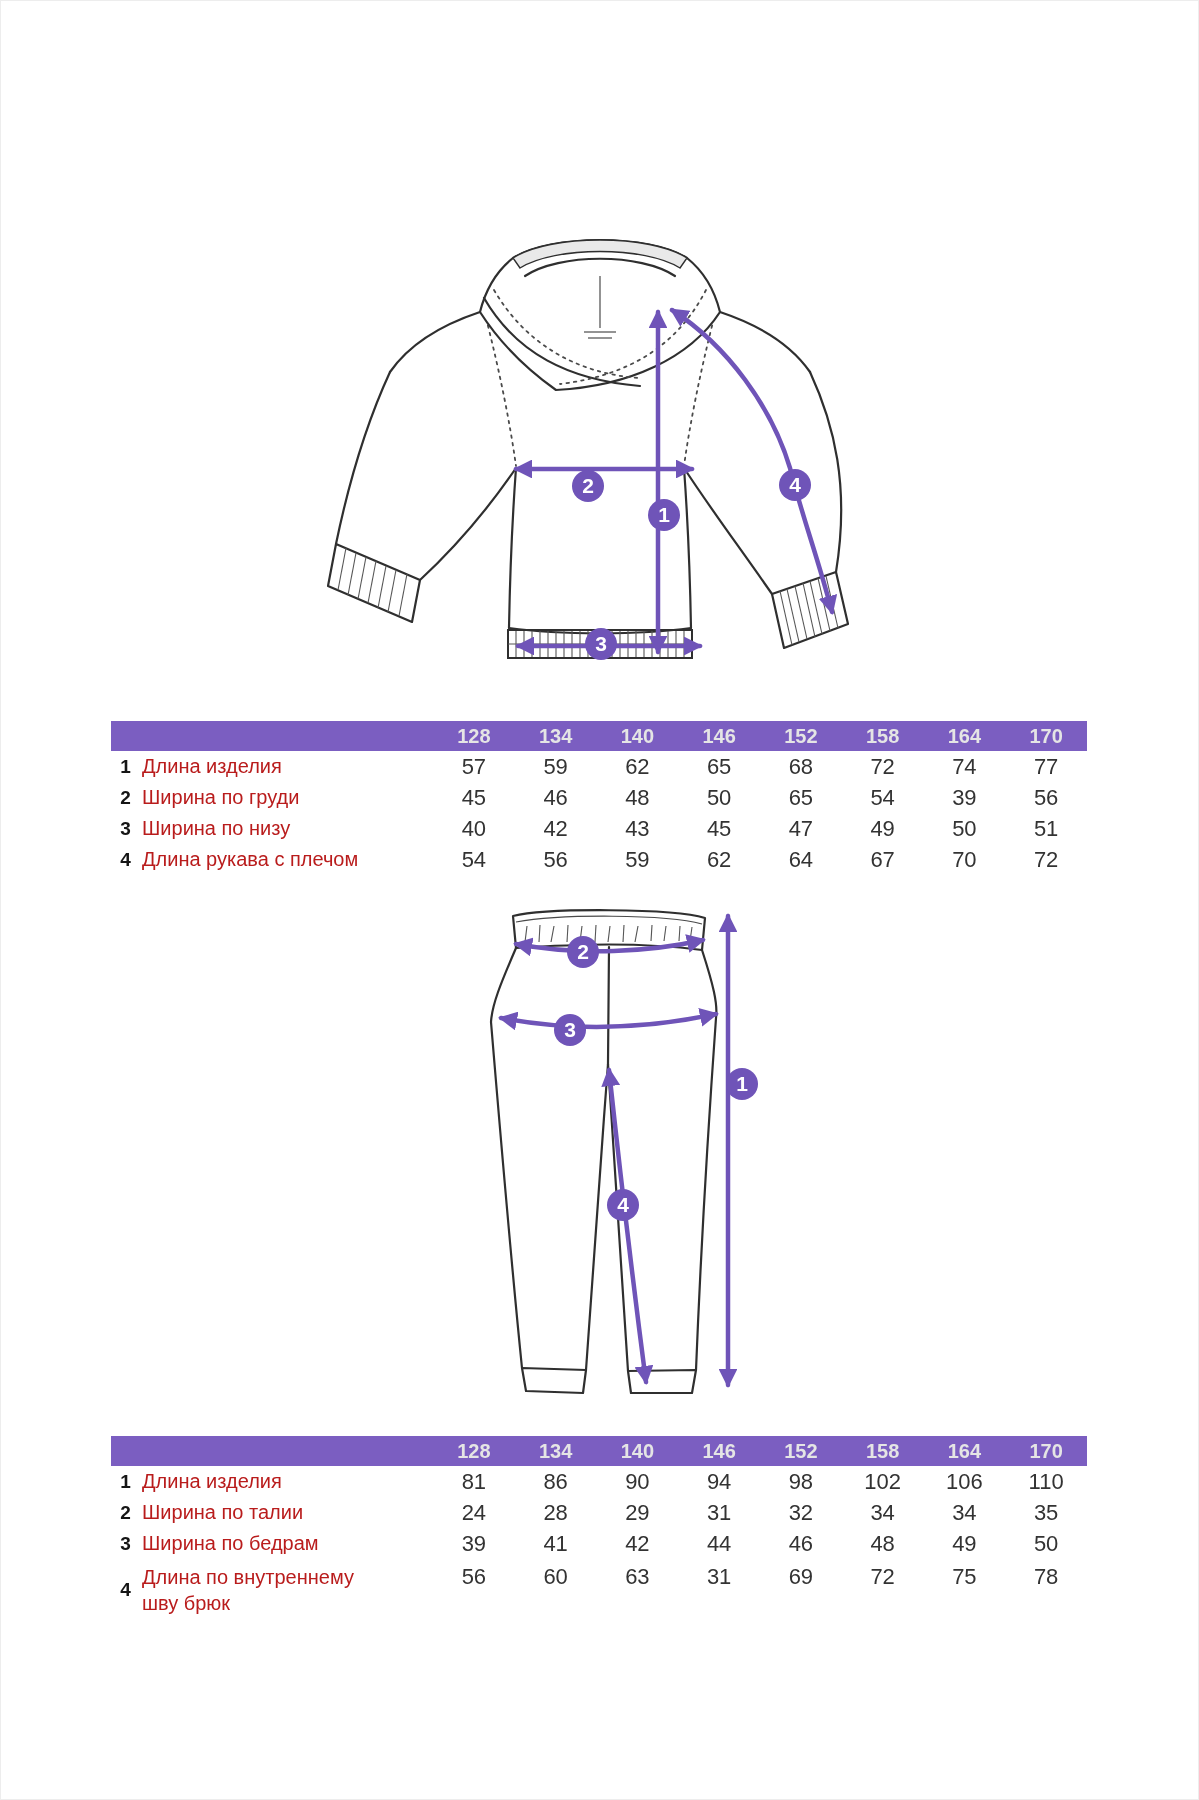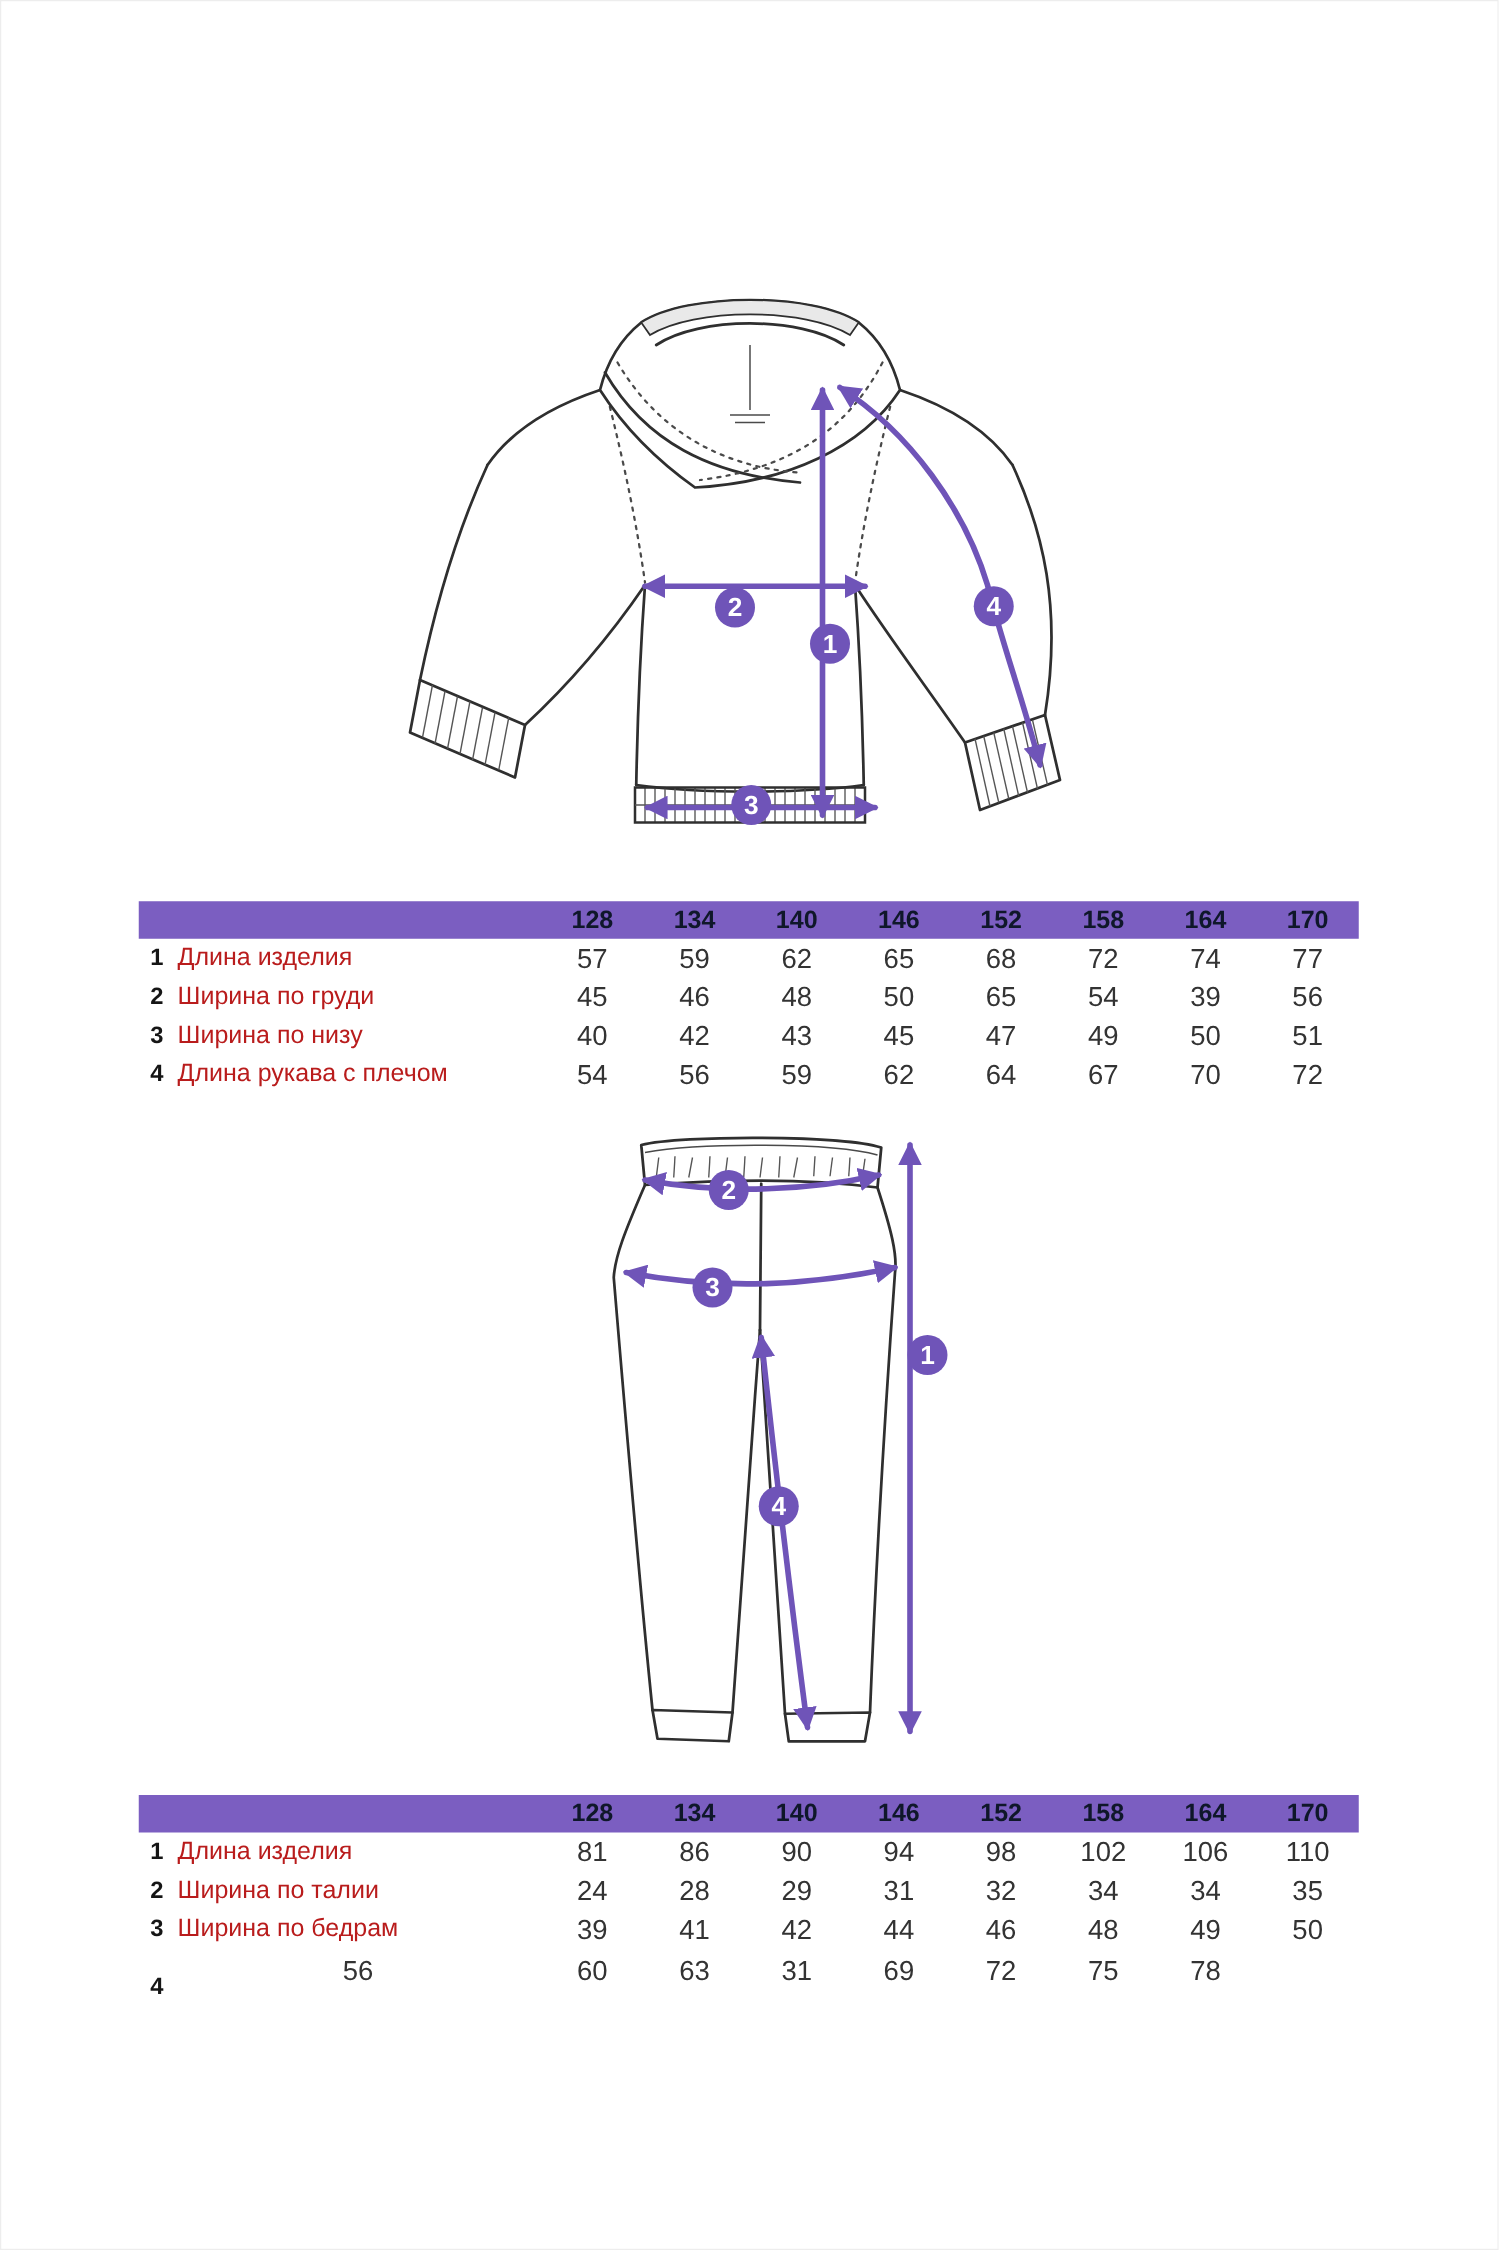--- a/index.html
+++ b/index.html
@@ -30,21 +30,21 @@
   .arrow{fill:none;stroke:#6f54b8;stroke-width:4.5;stroke-linecap:round;}
   .mcircle{fill:#6f54b8;stroke:none;}
   .mtext{fill:#fff;font-weight:700;font-size:21px;text-anchor:middle;
          font-family:"Liberation Sans","DejaVu Sans",sans-serif;}
   
   .size-table{position:absolute;left:111px;width:976px;}
   .thead{
     display:grid;grid-template-columns:322px repeat(8,81.75px);
     height:30px;background:#7b5ec1;align-items:center;
   }
-  .hcell{text-align:center;color:#0f172a;font-weight:700;font-size:20px;}
+  .hcell{text-align:center;color:#e5e5e5;font-weight:700;font-size:20px;}
   .trow{
     display:grid;grid-template-columns:29px 293px repeat(8,81.75px);
     min-height:31px;align-items:center;
   }
   .trow.tall{min-height:62px;align-items:center;}
   .trow.tall .tval{align-self:start;padding-top:5px;}
   .trow.tall .tlabel{line-height:26px;}
   .tnum{text-align:center;font-weight:700;font-size:19px;color:#151515;}
   .tlabel{font-size:20px;color:#b91c1c;padding-left:2px;}
   .tval{text-align:center;font-size:22px;color:#333;}
@@ -305,20 +305,24 @@
         <div class="tval">41</div>
         <div class="tval">42</div>
         <div class="tval">44</div>
         <div class="tval">46</div>
         <div class="tval">48</div>
         <div class="tval">49</div>
         <div class="tval">50</div>
       </div>
       <div class="trow tall">
         <div class="tnum">4</div>
+        <div class="tlabel">
+          <div>Длина по внутреннему</div>
+          <div>шву брюк</div>
+        </div>
         <div class="tval">56</div>
         <div class="tval">60</div>
         <div class="tval">63</div>
         <div class="tval">31</div>
         <div class="tval">69</div>
         <div class="tval">72</div>
         <div class="tval">75</div>
         <div class="tval">78</div>
       </div>
     </div>

